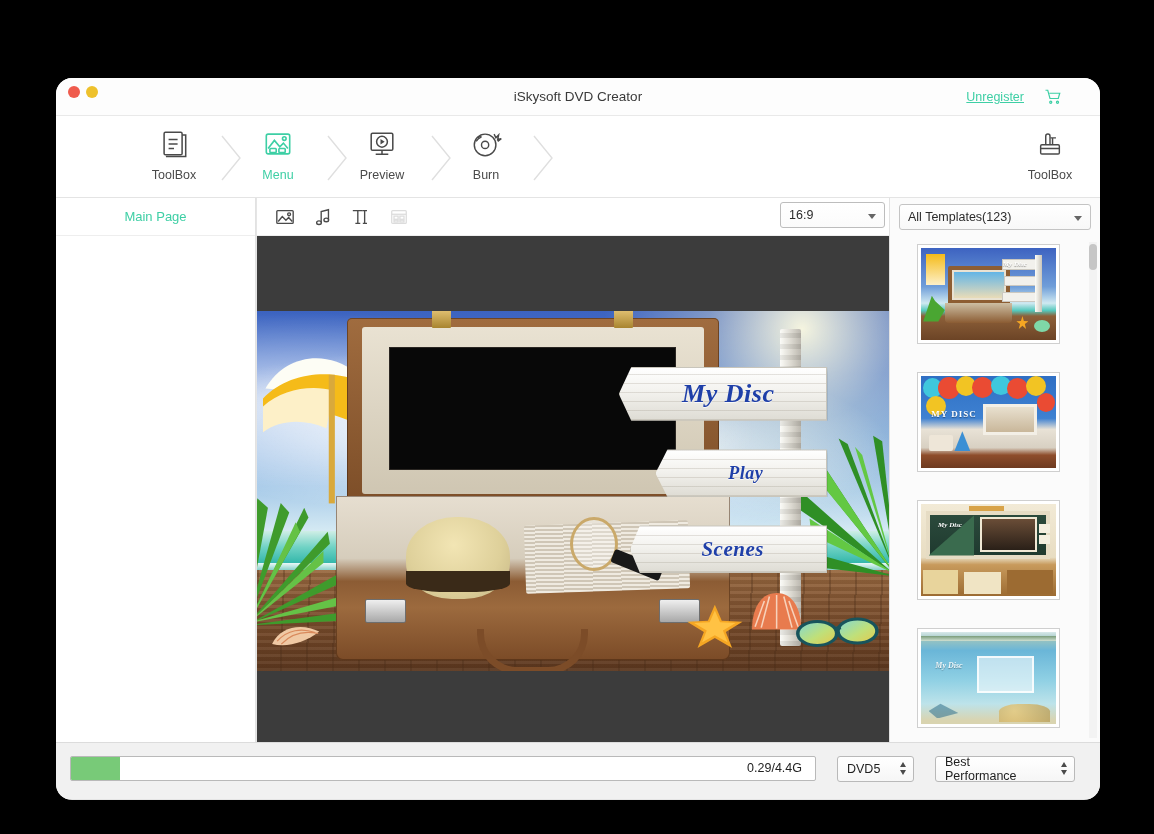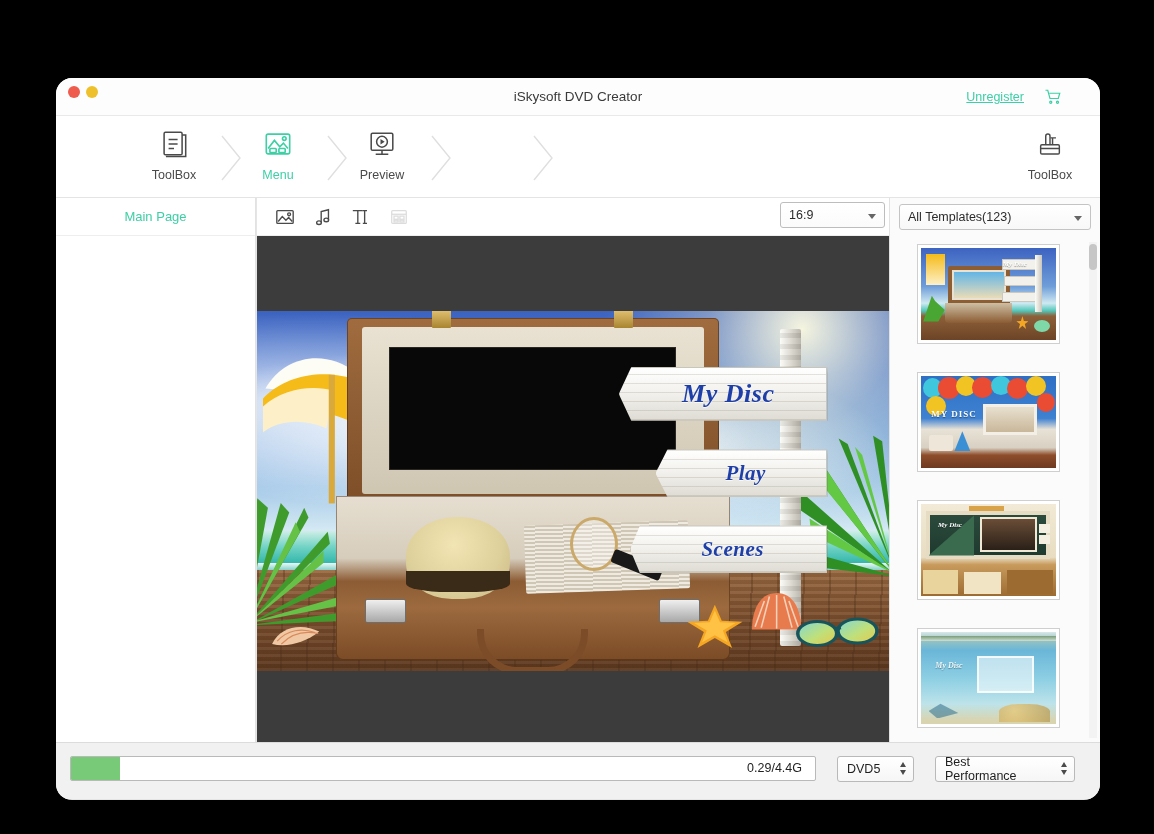--- a/index.html
+++ b/index.html
@@ -290,21 +290,21 @@
     color: #1f3fa8;
     font-family: "Liberation Serif", serif;
     font-weight: bold;
     font-style: italic;
     text-shadow: 0 1px 0 rgba(255,255,255,0.7);
     letter-spacing: 0.5px;
   }
   .sign.s1 { left: 1%; top: 12%; width: 74%; height: 17%; clip-path: polygon(6% 0, 100% 0, 100% 100%, 6% 100%, 0 50%); }
   .sign.s1 .txt { font-size: 26px; padding-left: 5%; }
   .sign.s2 { left: 14%; top: 38%; width: 61%; height: 15%; clip-path: polygon(7% 0, 100% 0, 100% 100%, 7% 100%, 0 50%); }
-  .sign.s2 .txt { font-size: 21px; padding-left: 5%; }
+  .sign.s2 .txt { font-size: 18px; padding-left: 5%; }
   .sign.s3 { left: 5%; top: 62%; width: 70%; height: 15%; clip-path: polygon(5% 0, 100% 0, 100% 100%, 5% 100%, 0 50%); }
   .sign.s3 .txt { font-size: 21px; padding-left: 4%; }
 
   .starfish { position: absolute; left: 67%; top: 81%; width: 9%; height: 13%; }
   .shell-a  { position: absolute; left: 77%; top: 78%; width: 8%; height: 11%; }
   .shell-b  { position: absolute; left: 2%;  top: 86%; width: 8%; height: 8%; }
   .sunglass { position: absolute; left: 84%; top: 84%; width: 13%; height: 10%; }
 
   
   #right-panel {
@@ -496,20 +496,32 @@
         </svg>
       </span>
       <span class="slabel">Preview</span>
     </div>
     <div class="chev" style="left:372px;">
       <svg viewBox="0 0 26 48" width="26" height="48" fill="none" stroke="#dfdfdf" stroke-width="1.4">
         <path d="M4 2 L22 24 L4 46"></path>
       </svg>
     </div>
 
+    <div class="step" style="left:382px;">
+      <span class="sicon">
+        <svg viewBox="0 0 40 40" width="36" height="36" fill="none" stroke="#4a4a4a" stroke-width="1.6">
+          <circle cx="19" cy="21" r="12"></circle>
+          <circle cx="19" cy="21" r="4"></circle>
+          <path d="M11 13 a11 11 0 0 1 4 -2"></path>
+          <path d="M9 17 a13 13 0 0 1 6 -5"></path>
+          <path d="M29 9 l2 4 3 -3 -1 5 4 -1 -4 3"></path>
+        </svg>
+      </span>
+      <span class="slabel">Burn</span>
+    </div>
     <div class="chev" style="left:474px;">
       <svg viewBox="0 0 26 48" width="26" height="48" fill="none" stroke="#dfdfdf" stroke-width="1.4">
         <path d="M4 2 L22 24 L4 46"></path>
       </svg>
     </div>
 
     <div id="toolbox-btn">
       <span class="sicon">
         <svg viewBox="0 0 40 40" width="34" height="34" fill="none" stroke="#4a4a4a" stroke-width="1.7">
           <rect x="9" y="22" width="22" height="11" rx="1.5"></rect>

